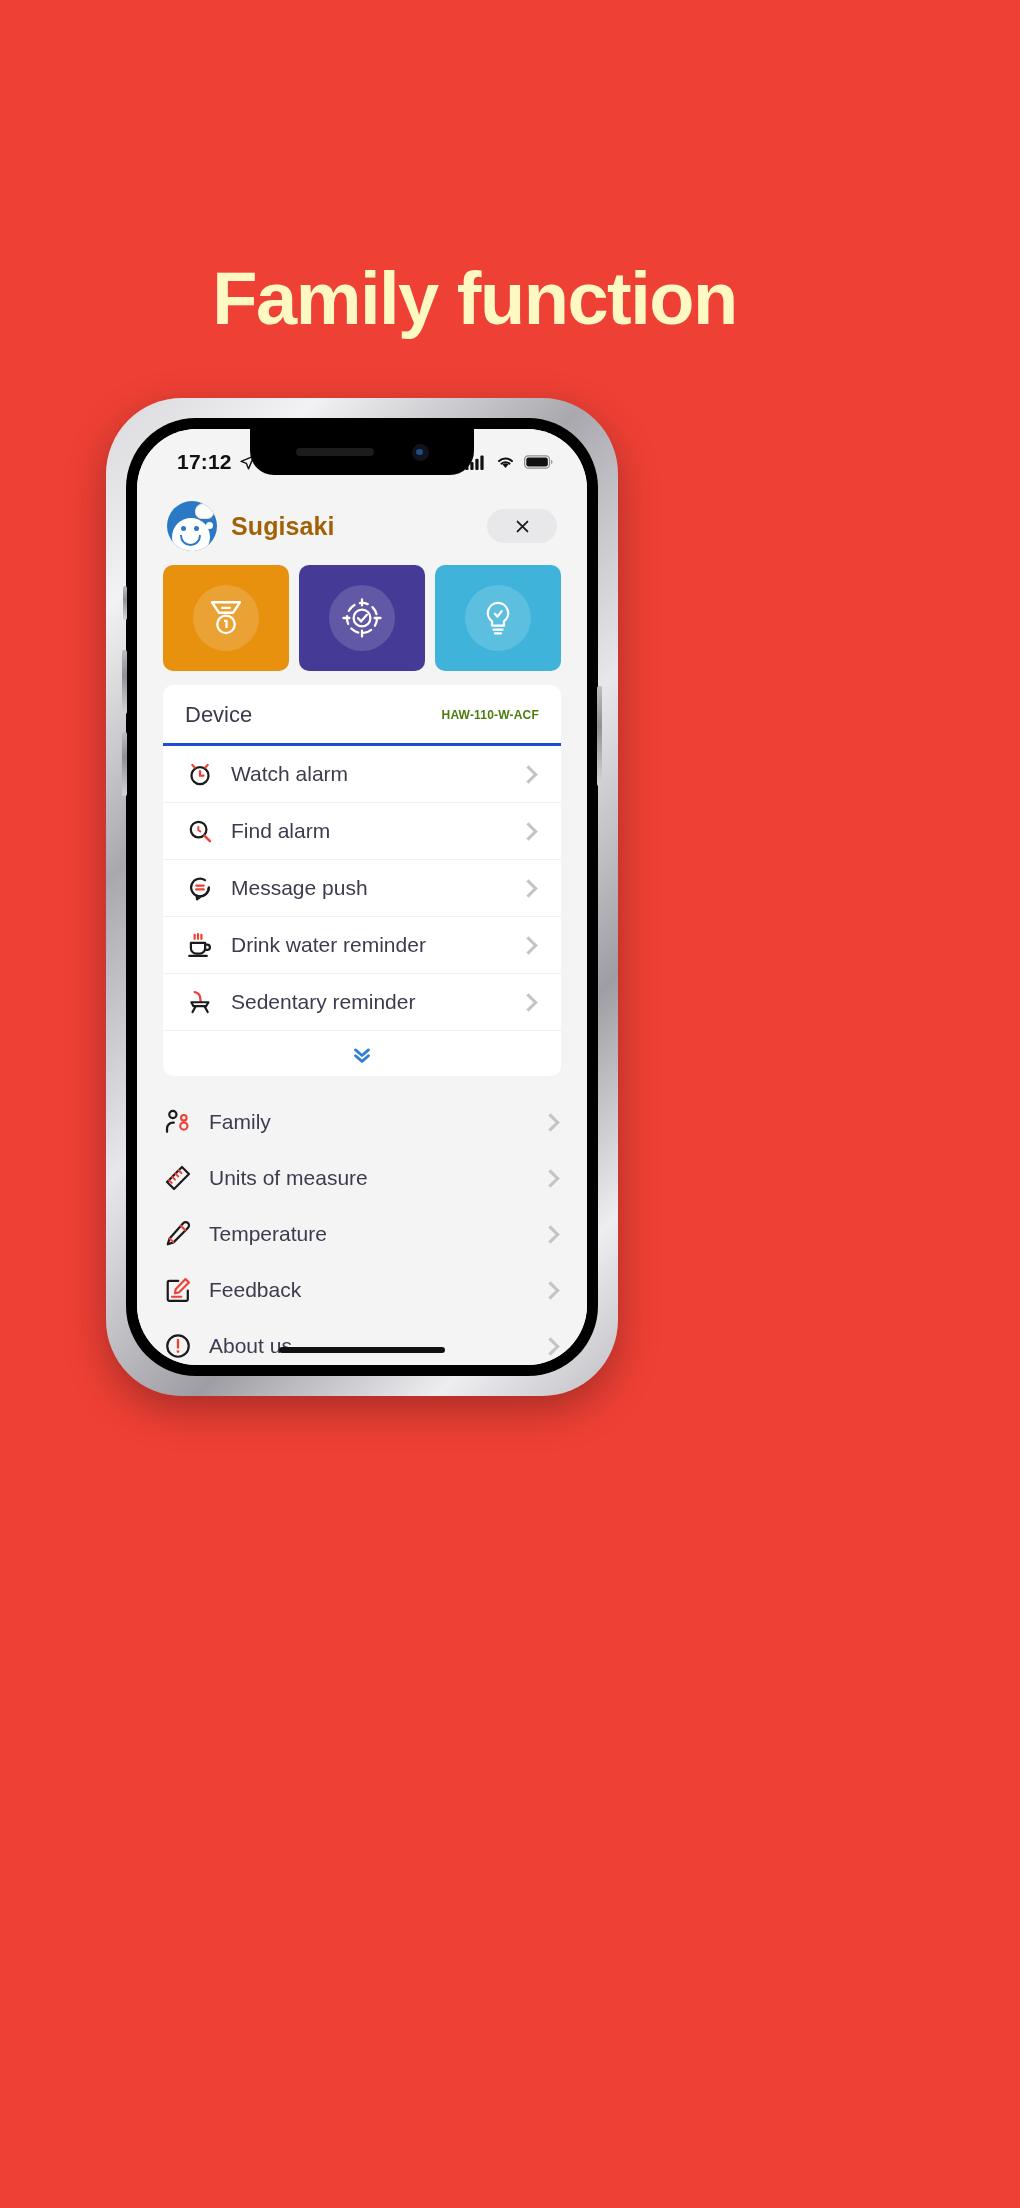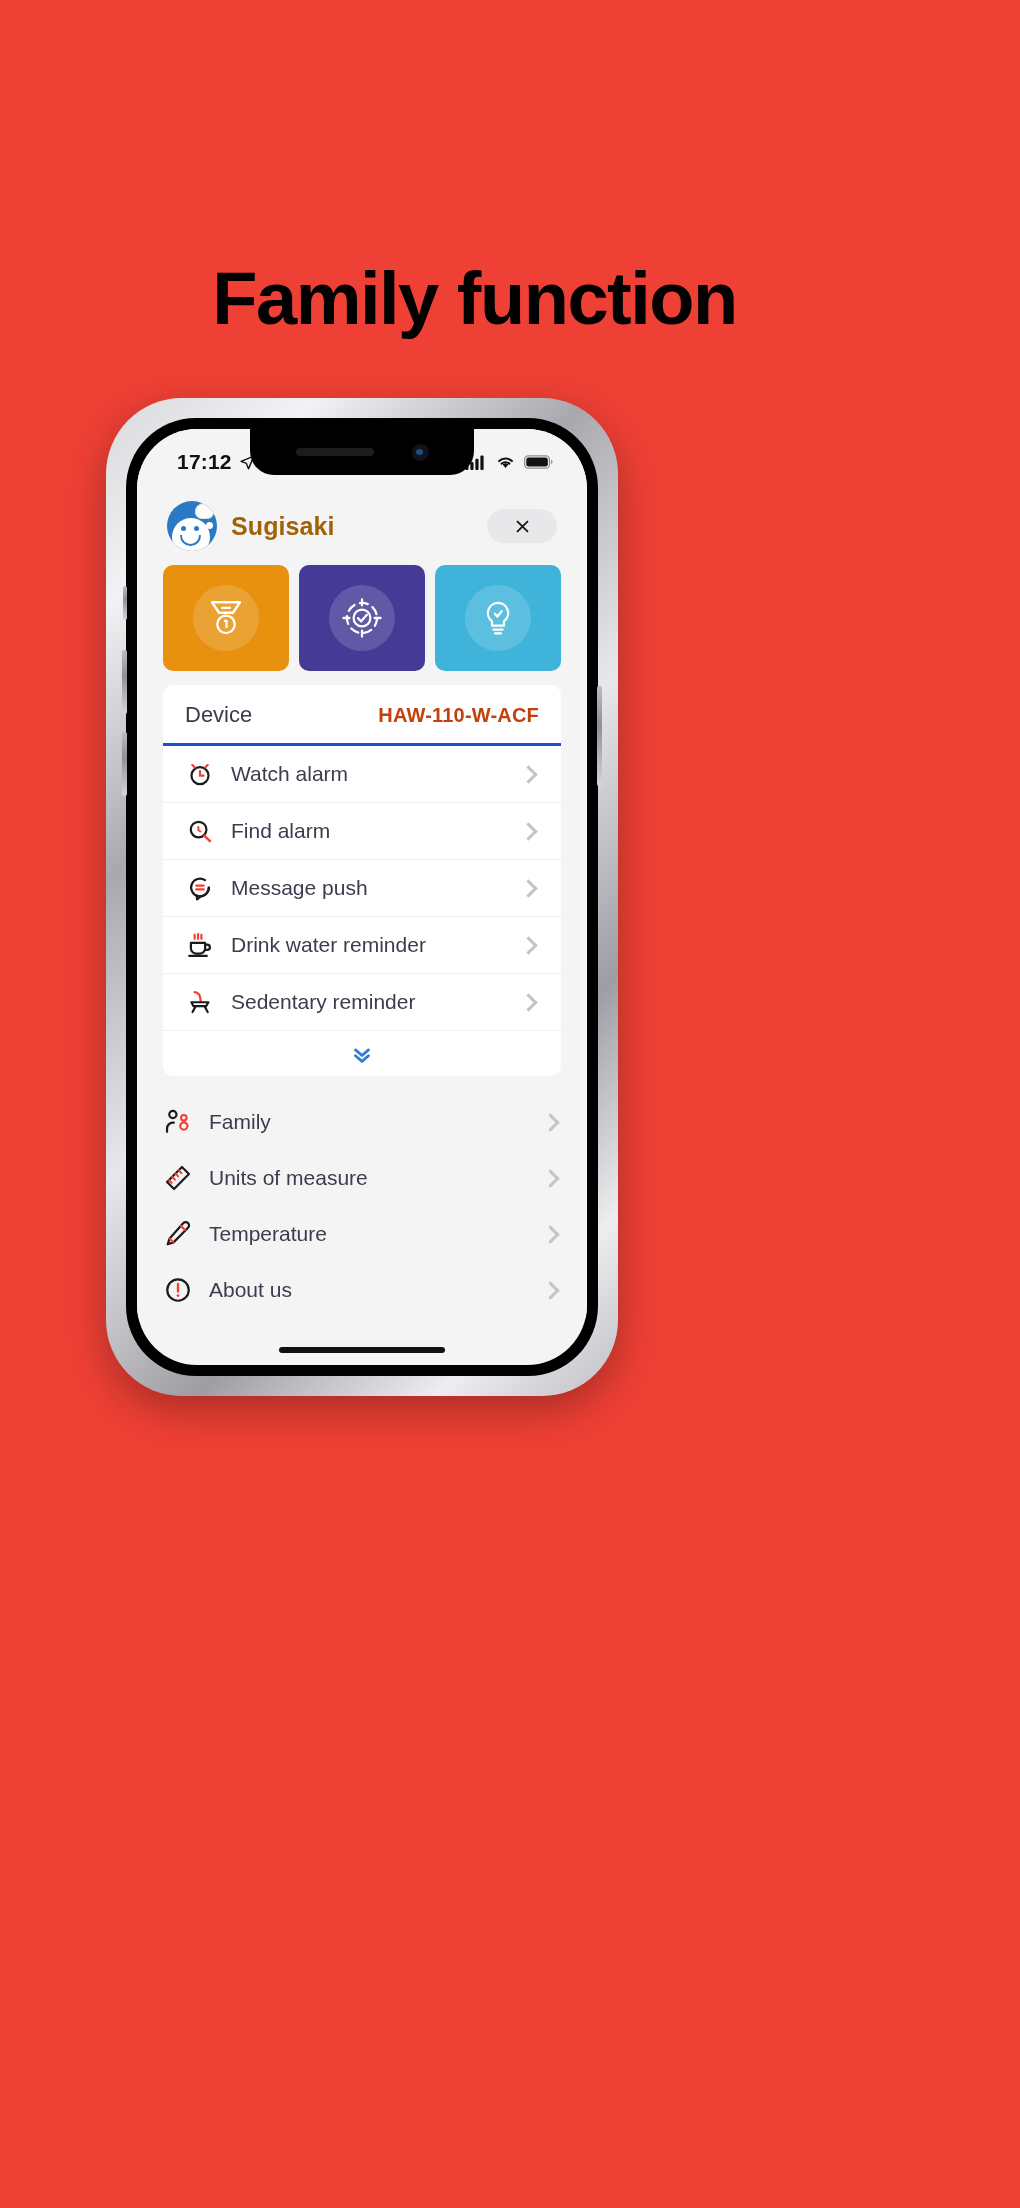--- a/index.html
+++ b/index.html
@@ -8,21 +8,21 @@
     font-family: "Liberation Sans", sans-serif;
     overflow: hidden;
   }
   body { background: #ef4035; position: relative; }
 
   
   .headline {
     position: absolute;
     top: 262px; left: 0; width: 949px;
     text-align: center;
-    color: #000000;
+    color: #fef9c3;
     font-size: 74px;
     font-weight: bold;
     letter-spacing: -1.5px;
     line-height: 1;
   }
 
   
   .phone-shell {
     position: absolute;
     left: 106px; top: 398px;
@@ -158,21 +158,21 @@
     margin: 0 26px 14px 26px;
     border-radius: 10px;
     overflow: hidden;
   }
   .card-head {
     display: flex; align-items: center; justify-content: space-between;
     padding: 17px 22px 15px 22px;
     border-bottom: 3px solid #1d4ed8;
   }
   .card-head .t { font-size: 22px; color: #3a3a4a; }
-  .card-head .v { font-size: 20px; color: #c2410c; font-weight: bold; letter-spacing: 0.2px; }
+  .card-head .v { font-size: 12px; color: #4d7c0f; font-weight: bold; letter-spacing: 0.2px; }
 
   .row {
     display: flex; align-items: center;
     padding: 13px 22px;
     min-height: 54px;
   }
   .row + .row { border-top: 1px solid #f0f0f0; }
   .row .ic { width: 30px; height: 30px; flex: none; margin-right: 16px; display:flex; align-items:center; justify-content:center; }
   .row .ic svg { width: 28px; height: 28px; }
   .row .lbl { flex: 1; font-size: 21px; color: #3c3c4e; }
@@ -399,20 +399,31 @@
             <svg viewBox="0 0 24 24" fill="none" stroke-linecap="round" stroke-linejoin="round">
               <path d="M16.6 2.6a2.8 2.8 0 0 1 4 4L8.2 19.2l-5 1.6 1.6-5z" stroke="#1b1b1b" stroke-width="1.9"></path>
               <path d="M14.4 5 18 8.6" stroke="#ef4035" stroke-width="1.9"></path>
               <path d="M4.8 15.8l3.4 3.4" stroke="#ef4035" stroke-width="1.7"></path>
             </svg>
           </span>
           <span class="lbl">Temperature</span>
           <span class="chev"></span>
         </div>
 
+        <div class="row">
+          <span class="ic">
+            <svg viewBox="0 0 24 24" fill="none" stroke-linecap="round" stroke-linejoin="round">
+              <path d="M20.4 12.6v7.4a1.4 1.4 0 0 1-1.4 1.4H4.6a1.4 1.4 0 0 1-1.4-1.4V5.6a1.4 1.4 0 0 1 1.4-1.4h7.6" stroke="#1b1b1b" stroke-width="1.9"></path>
+              <path d="M18.4 2.6 21.4 5.6 12.8 14.2 9.4 14.8l.6-3.4z" stroke="#ef4035" stroke-width="1.8"></path>
+              <path d="M6.8 17.8h8" stroke="#ef4035" stroke-width="1.8"></path>
+            </svg>
+          </span>
+          <span class="lbl">Feedback</span>
+          <span class="chev"></span>
+        </div>
 
         <div class="row">
           <span class="ic">
             <svg viewBox="0 0 24 24" fill="none" stroke-linecap="round">
               <circle cx="12" cy="12" r="9.2" stroke="#1b1b1b" stroke-width="1.9"></circle>
               <path d="M12 6.8v6.4" stroke="#ef4035" stroke-width="2"></path>
               <circle cx="12" cy="16.8" r="1.15" fill="#ef4035"></circle>
             </svg>
           </span>
           <span class="lbl">About us</span>

